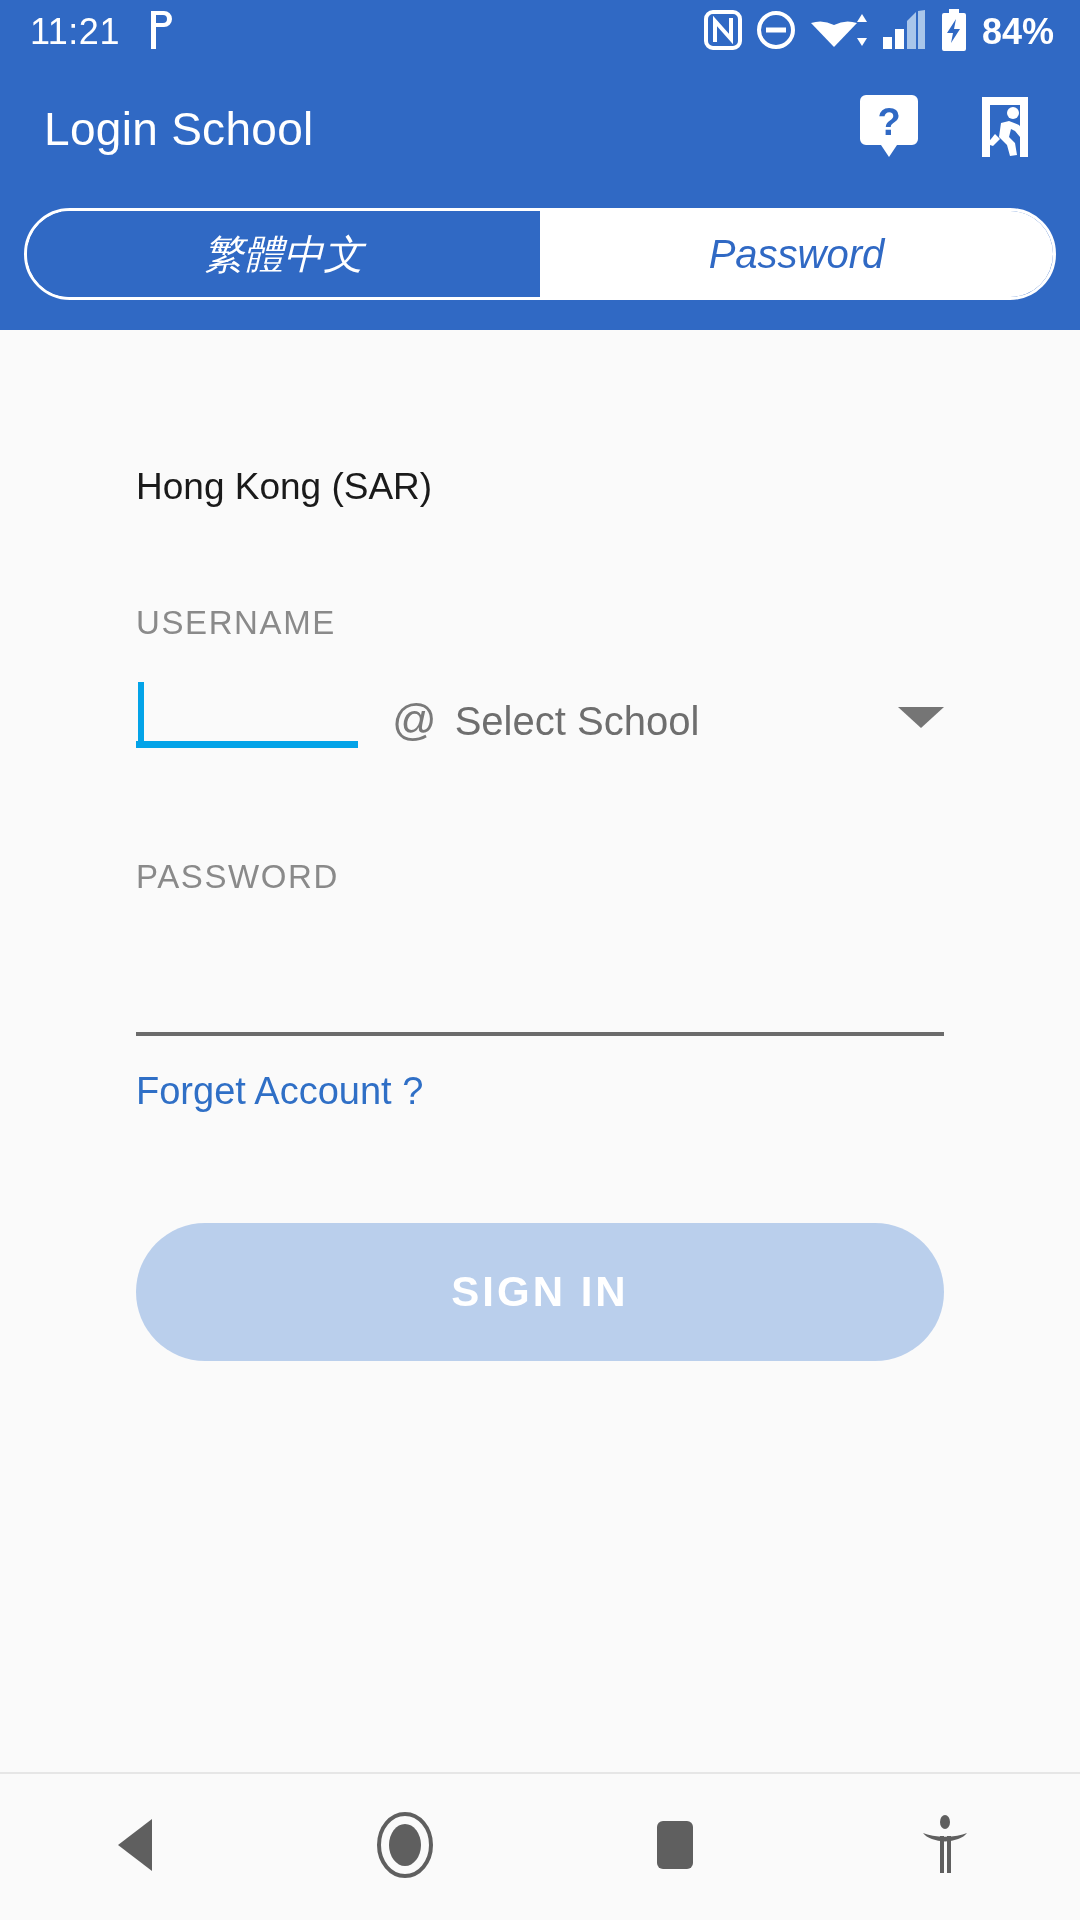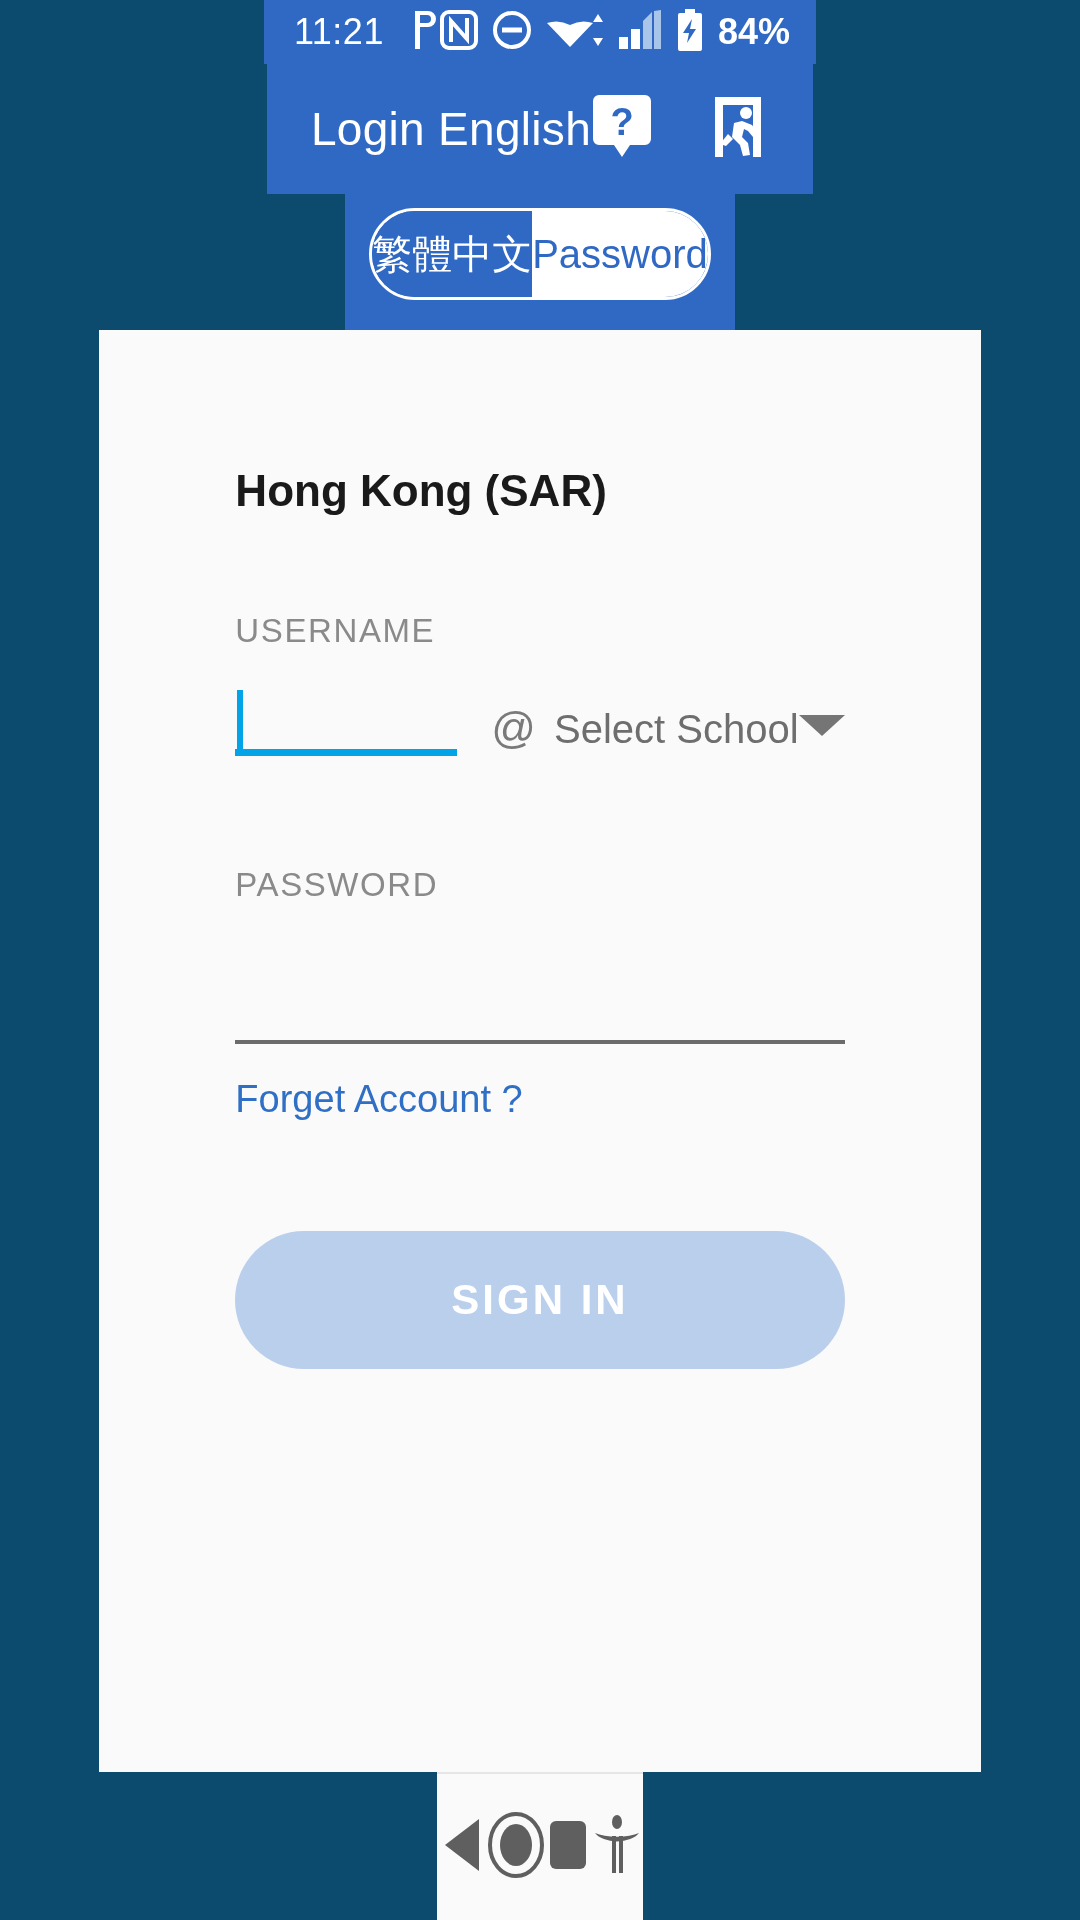--- a/index.html
+++ b/index.html
@@ -14,24 +14,23 @@
   body {
     font-family: "Liberation Sans", sans-serif;
     background: #fafafa;
     -webkit-font-smoothing: antialiased;
   }
 
   .phone {
     position: relative;
     width: 1080px;
     height: 1920px;
-    background: #0c4a6e;
+    background: #7f1d1d;
     display: flex;
     flex-direction: column;
-    align-items: center;
   }
 
   
   .status-bar {
     height: 64px;
     background: #3069c4;
     display: flex;
     align-items: center;
     padding: 0 26px 0 30px;
     flex: 0 0 auto;
@@ -99,20 +98,21 @@
     background: #3069c4;
     padding: 14px 24px 30px 24px;
     flex: 0 0 auto;
   }
   .lang-toggle {
     display: flex;
     height: 92px;
     border: 3px solid #ffffff;
     border-radius: 46px;
     overflow: hidden;
+    font-style: italic;
   }
   .lang-seg {
     flex: 1 1 50%;
     display: flex;
     align-items: center;
     justify-content: center;
     font-size: 40px;
     cursor: pointer;
     line-height: 1;
   }
@@ -136,23 +136,23 @@
   .field-label {
     color: #8a8a8a;
     font-size: 33px;
     letter-spacing: 1.6px;
     font-weight: 400;
   }
 
   .region-block { padding-top: 112px; }
   .region-value {
     margin-top: 24px;
-    font-size: 44px;
+    font-size: 37px;
     color: #1a1a1a;
-    font-weight: 700;
+    font-weight: 400;
   }
 
   .username-block { padding-top: 96px; }
   .username-row {
     display: flex;
     align-items: flex-end;
     margin-top: 34px;
   }
   .username-input-wrap {
     position: relative;
@@ -307,21 +307,21 @@
         <svg width="28" height="42" viewBox="0 0 28 42">
           <path d="M9 0 h10 v4 h5 a2 2 0 0 1 2 2 v34 a2 2 0 0 1 -2 2 h-20 a2 2 0 0 1 -2 -2 v-34 a2 2 0 0 1 2 -2 h5 z" fill="#ffffff"></path>
           <path d="M16 10 l-9 14 h6 l-2 10 9 -14 h-6 z" fill="#3069c4"></path>
         </svg>
       </span>
       <span class="status-battery-text">84%</span>
     </div>
   </div>
 
   <div class="app-bar">
-    <span class="app-title">Login English</span>
+    <span class="app-title">Login School</span>
     <div class="app-actions">
       <div class="app-action-btn">
         <span>
           <svg width="58" height="64" viewBox="0 0 58 64">
             <path d="M6 0 h46 a6 6 0 0 1 6 6 v38 a6 6 0 0 1 -6 6 h-15 l-8 12 -8 -12 h-15 a6 6 0 0 1 -6 -6 v-38 a6 6 0 0 1 6 -6 z" fill="#ffffff"></path>
             <text x="29" y="40" font-family="Liberation Sans, sans-serif" font-size="38" font-weight="700" fill="#3069c4" text-anchor="middle">?</text>
           </svg>
         </span>
       </div>
       <div class="app-action-btn">

